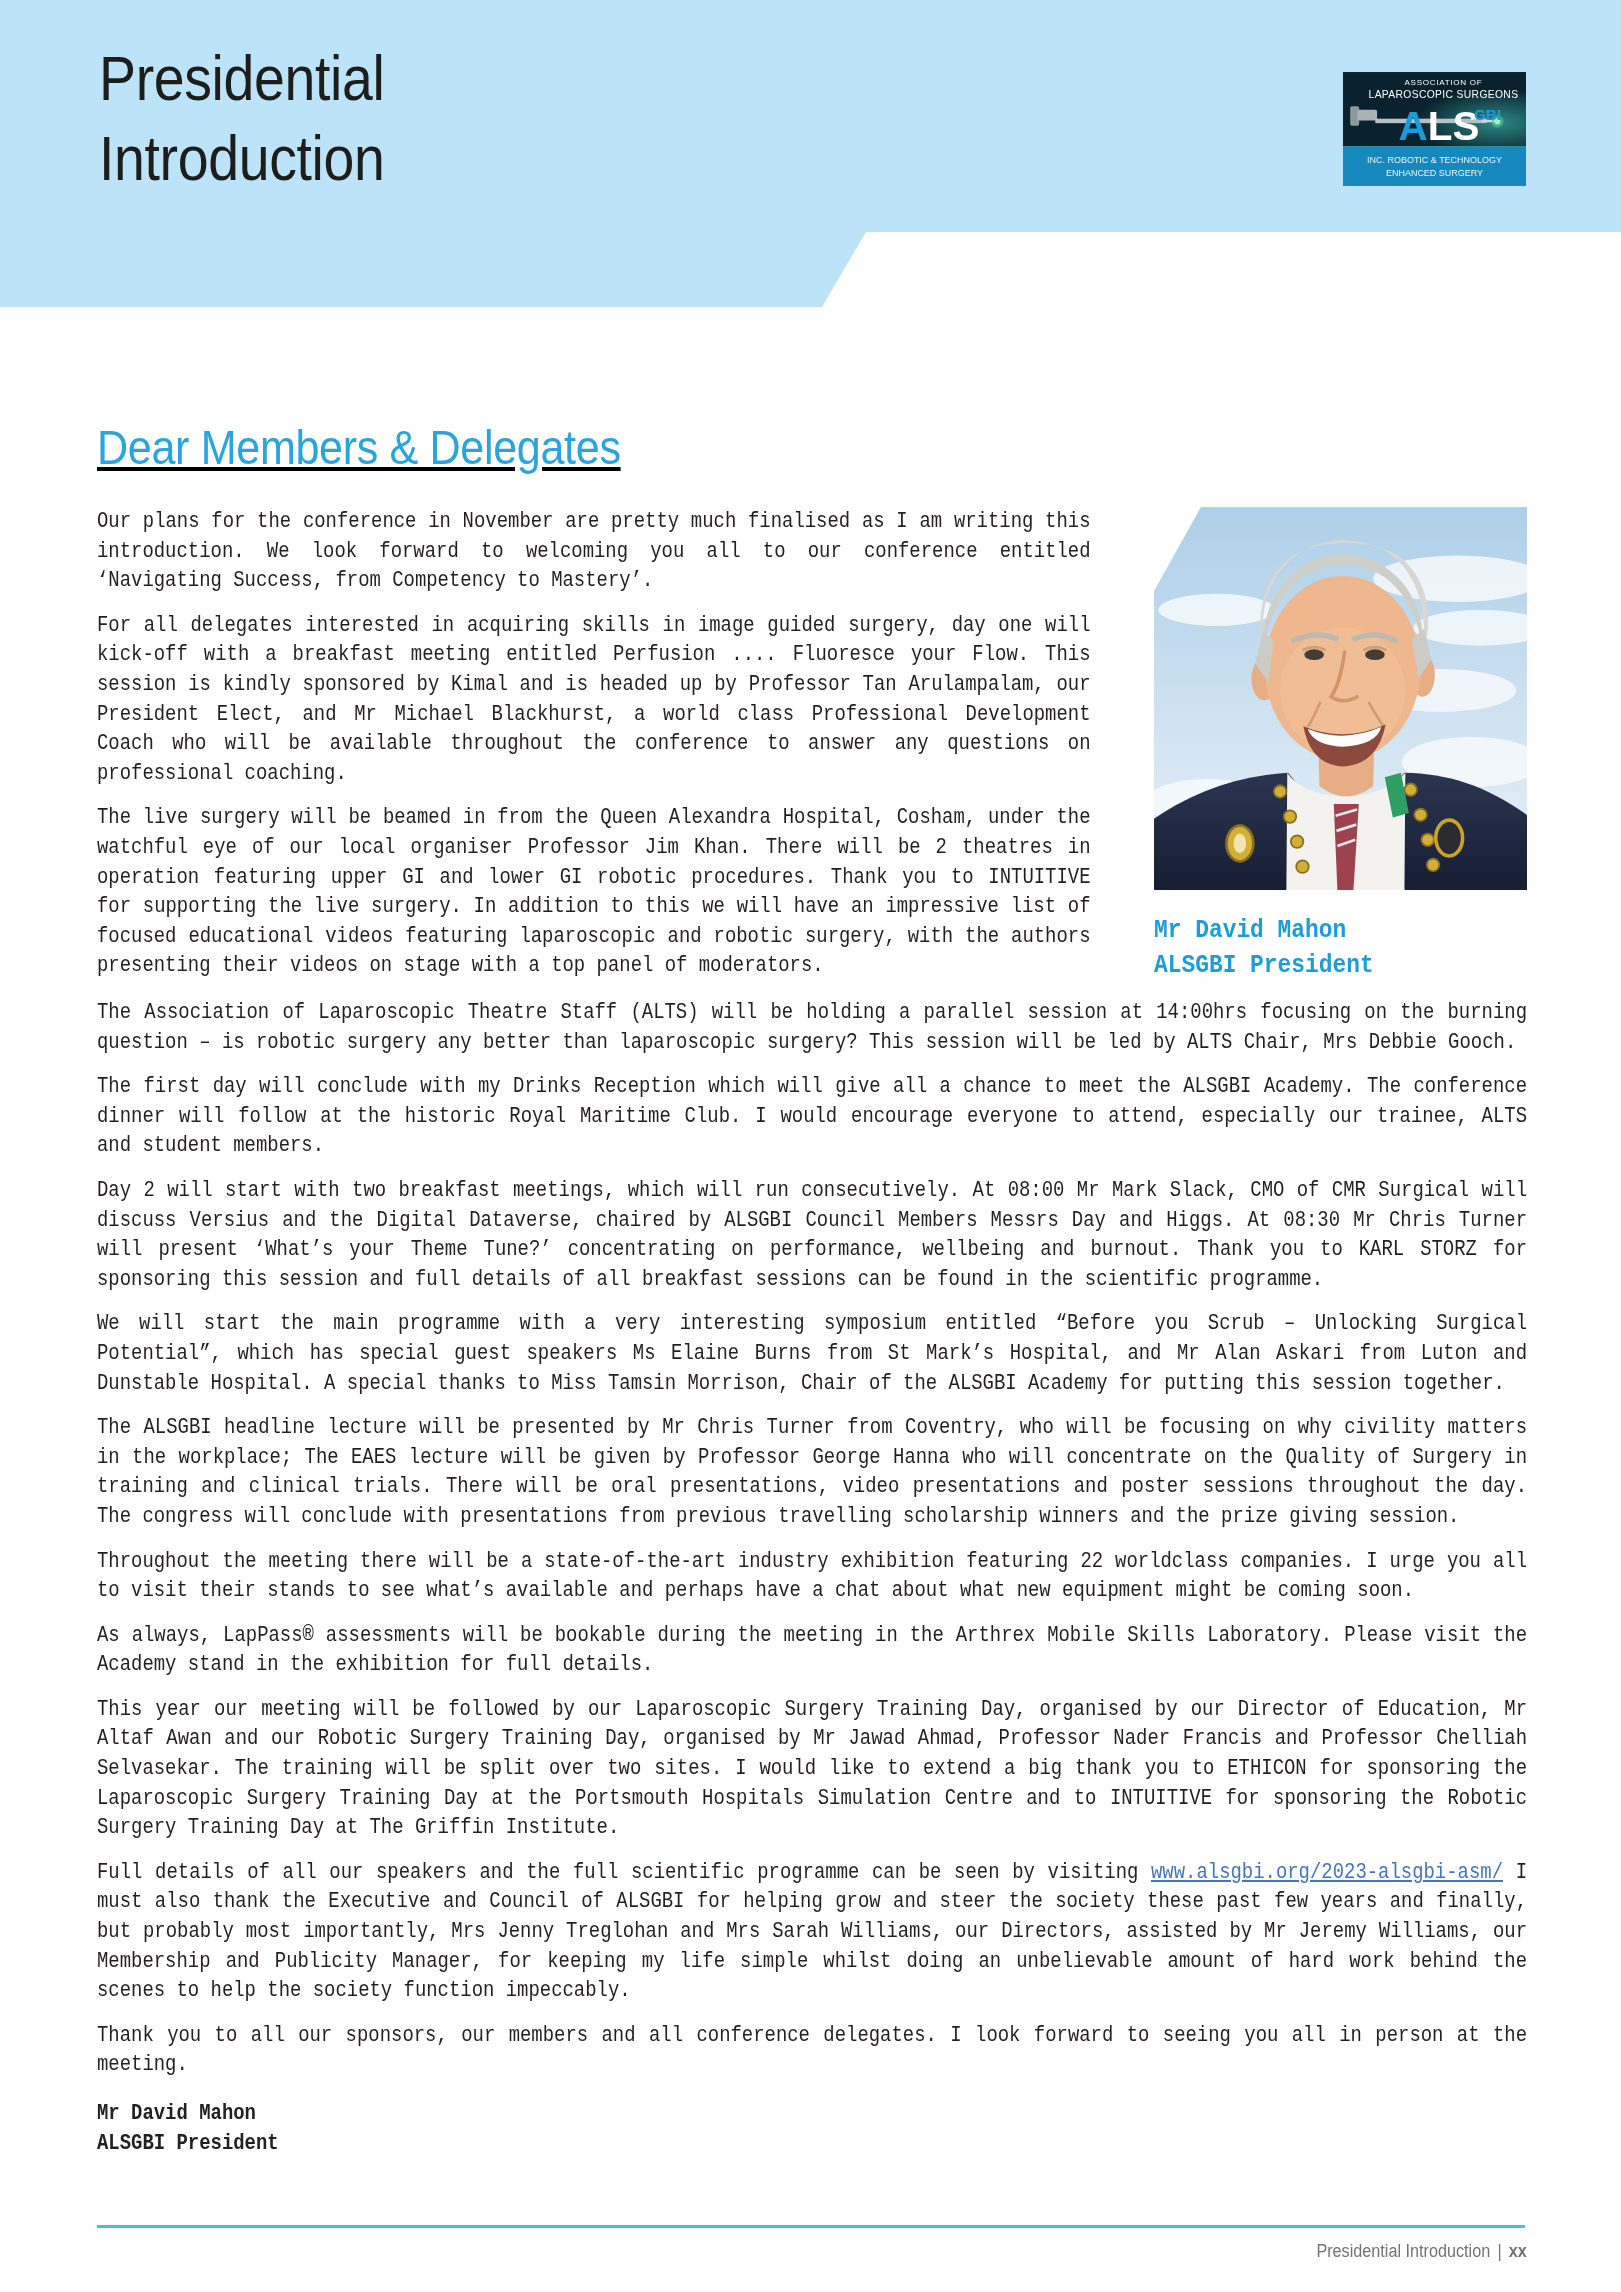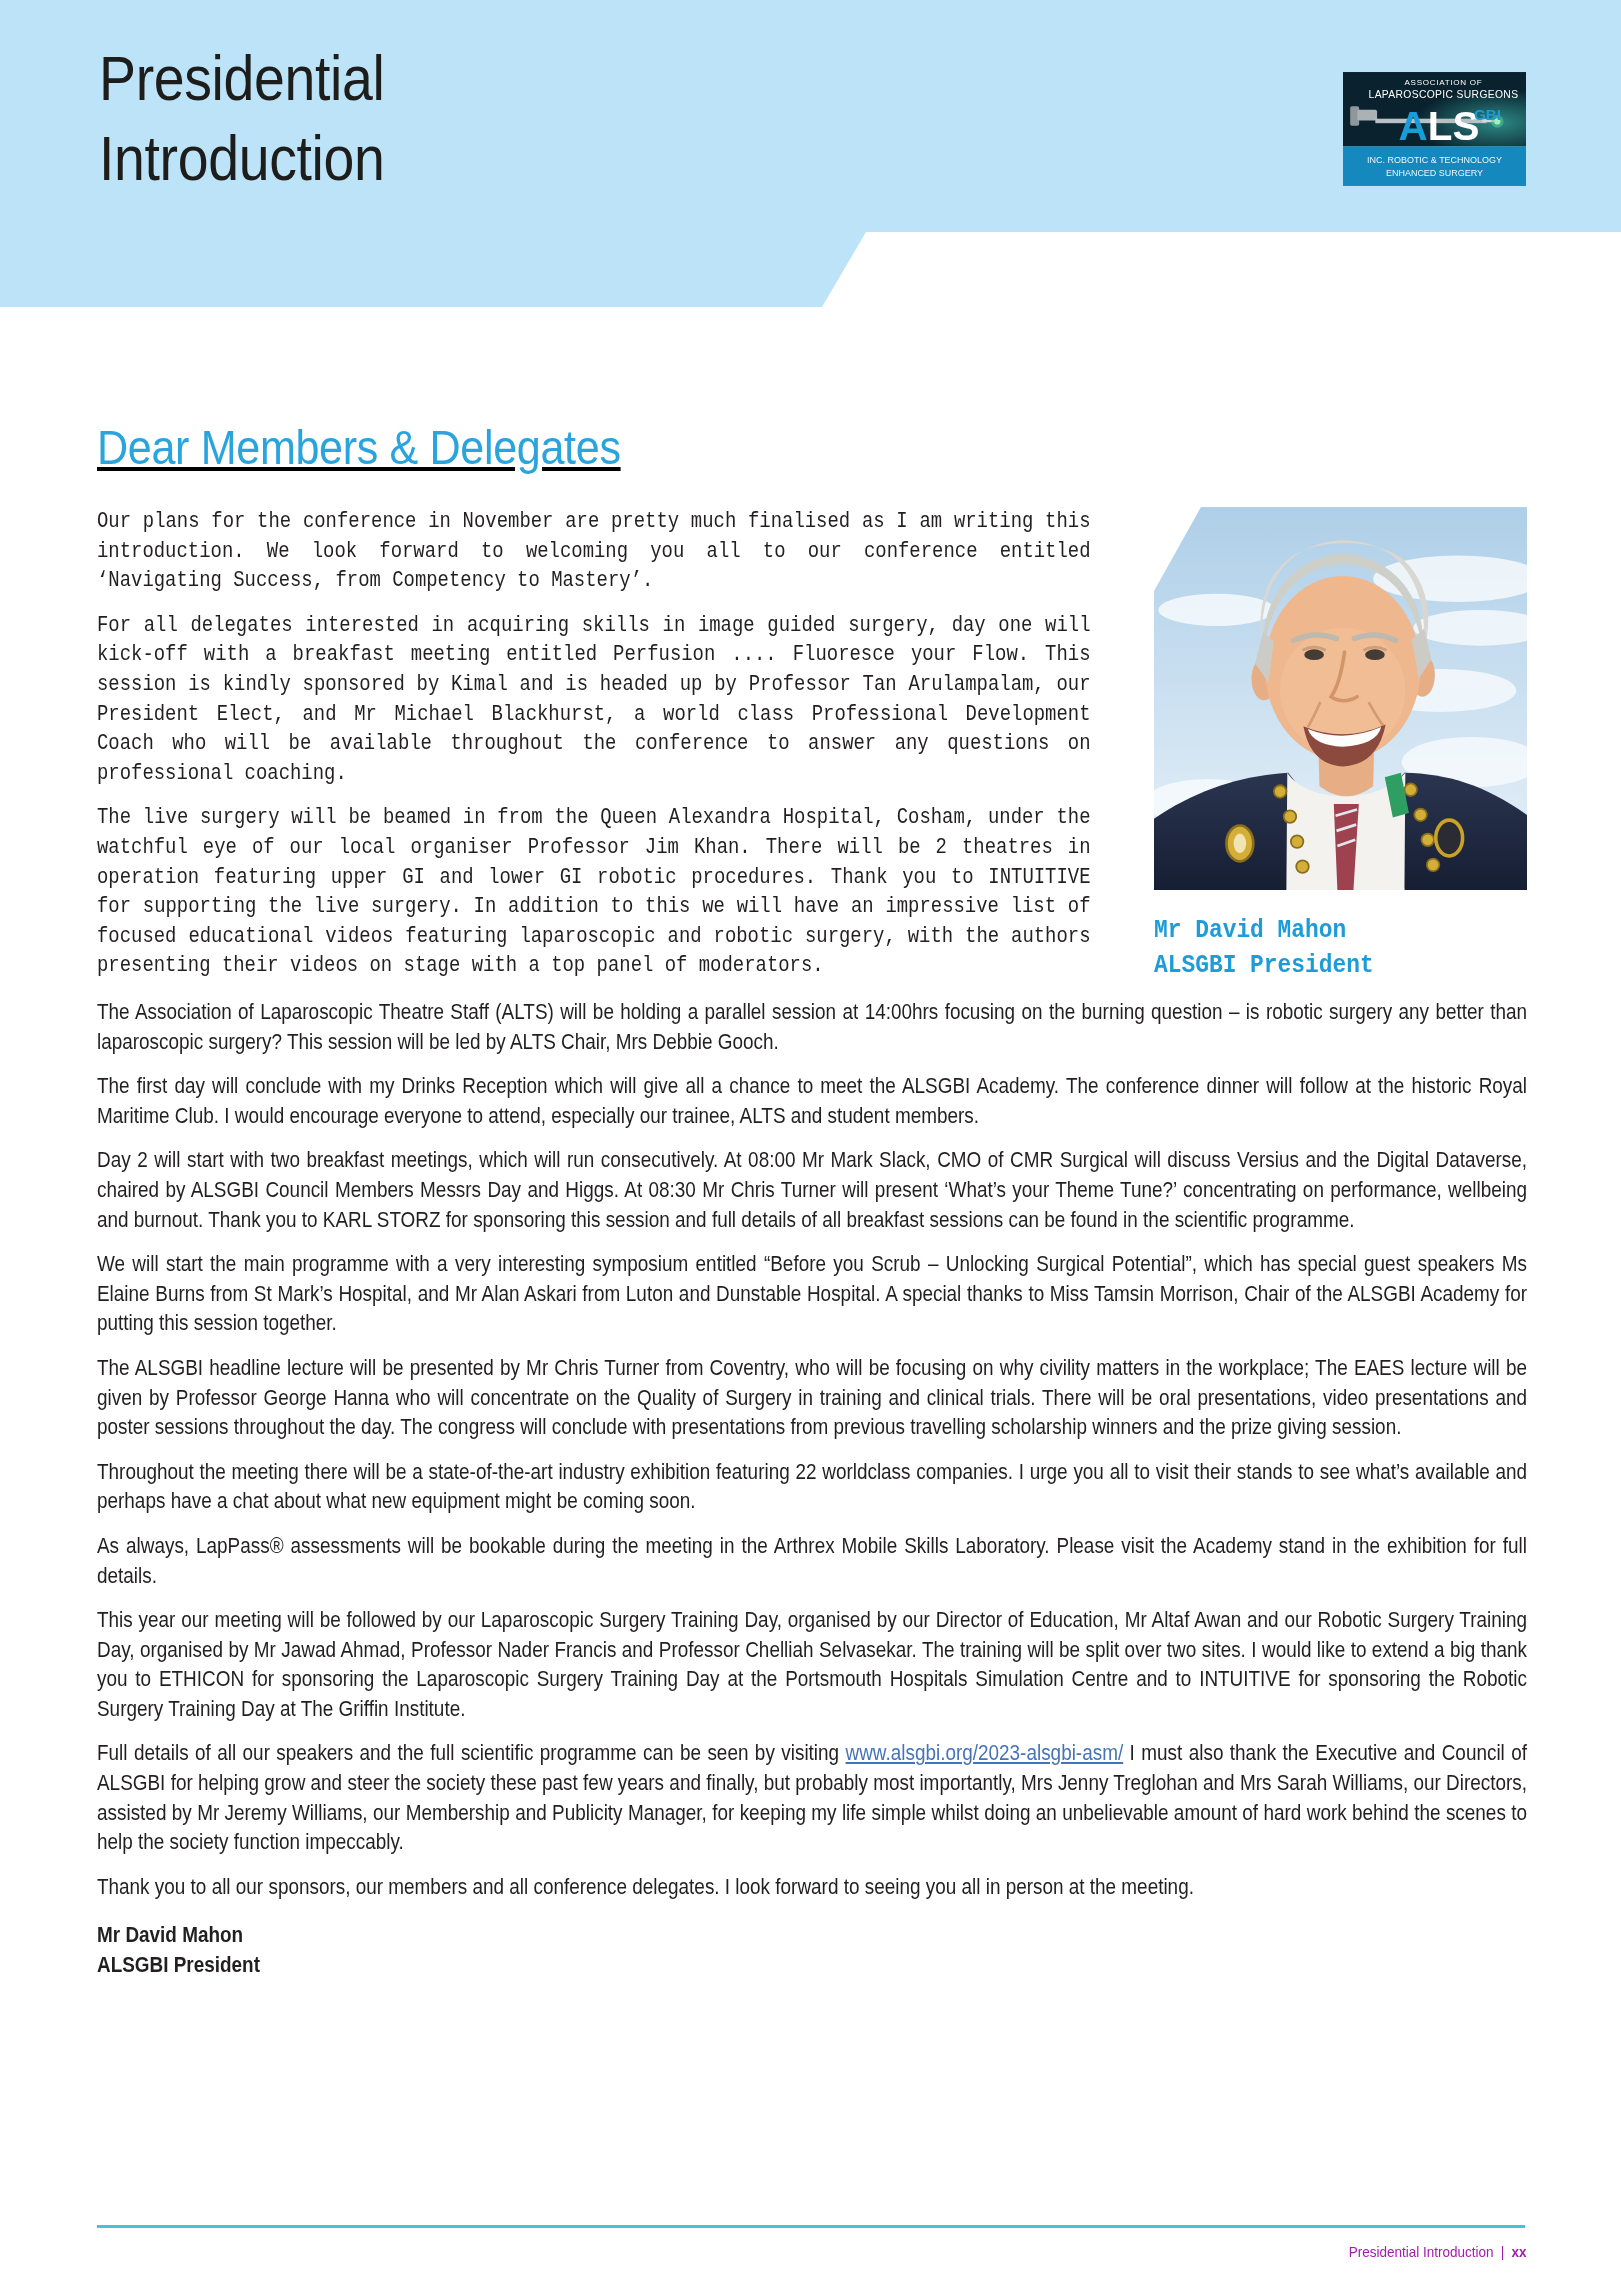--- a/index.html
+++ b/index.html
@@ -52,34 +52,34 @@
     width:373px; height:383px; overflow:hidden;
     clip-path: polygon(47px 0, 373px 0, 373px 383px, 0 383px, 0 84px);
   }
   .photo-frame svg { display:block; }
   .caption-outer { width:373px; margin-top:23px; }
   .caption-inner { width:425px; }
   .photo-caption-line {
     font-size:26px; line-height:35px; font-weight:bold; color:#1e9cd7;
   }
 
-  .bodytext-outer { width:1430px; margin-top:15px; }
+  .bodytext-outer { width:1430px; margin-top:15px;font-family:Liberation Mono, monospace; }
   .bodytext-inner { width:1625px; }
 
   .signature-block { margin-top:19px; }
   .sig-line { font-size:21.5px; line-height:29.6px; font-weight:bold; color:#231f20; }
 
   
   .footer-rule {
     position:absolute; left:97px; top:2225px; width:1428px; height:2.7px;
     background:#45c2d9;
   }
   .footer-text {
-    position:absolute; top:2237px; right:94px; font-size:15px; line-height:29px;
-    color:#a21caf; white-space:nowrap;
+    position:absolute; top:2237px; right:94px; font-size:18px; line-height:29px;
+    color:#737373; white-space:nowrap;
   }
   .footer-condense { display:inline-block; transform:scaleX(0.9); transform-origin:100% 50%; }
   .footer-sep { padding:0 8px; }
   .footer-page { font-weight:bold; }
 </style>
 </head>
 <body>
 
 <div class="page">
 

